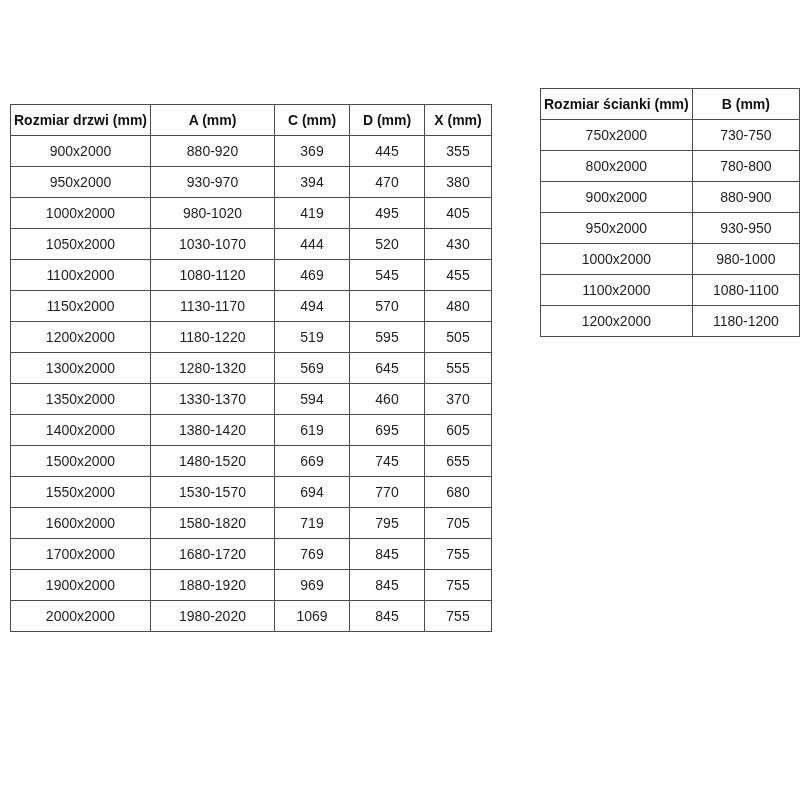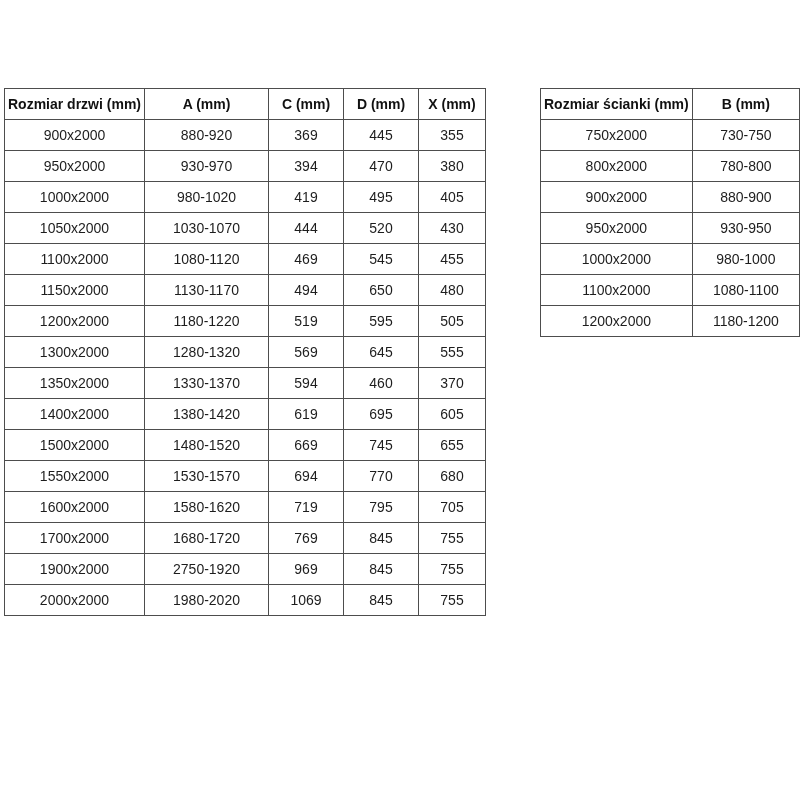--- a/index.html
+++ b/index.html
@@ -8,21 +8,21 @@
     background: #ffffff;
   }
   body {
     width: 800px;
     height: 800px;
     position: relative;
     font-family: "Liberation Sans", sans-serif;
     color: #1d1d1d;
   }
   .tbl-wrap { position: absolute; top: 88px; }
-  .tbl-wrap.left  { left: 4px; }
+  .tbl-wrap.left  { left: 10px; margin-top: 16px; }
   .tbl-wrap.right { left: 540px; }
 
   table {
     border-collapse: collapse;
     table-layout: fixed;
     background: #ffffff;
   }
   th, td {
     border: 1px solid #4d4d4d;
     text-align: center;
@@ -101,21 +101,21 @@
           <td>1100x2000</td>
           <td>1080-1120</td>
           <td>469</td>
           <td>545</td>
           <td>455</td>
         </tr>
         <tr>
           <td>1150x2000</td>
           <td>1130-1170</td>
           <td>494</td>
-          <td>650</td>
+          <td>570</td>
           <td>480</td>
         </tr>
         <tr>
           <td>1200x2000</td>
           <td>1180-1220</td>
           <td>519</td>
           <td>595</td>
           <td>505</td>
         </tr>
         <tr>
@@ -148,35 +148,35 @@
         </tr>
         <tr>
           <td>1550x2000</td>
           <td>1530-1570</td>
           <td>694</td>
           <td>770</td>
           <td>680</td>
         </tr>
         <tr>
           <td>1600x2000</td>
-          <td>1580-1620</td>
+          <td>1580-1820</td>
           <td>719</td>
           <td>795</td>
           <td>705</td>
         </tr>
         <tr>
           <td>1700x2000</td>
           <td>1680-1720</td>
           <td>769</td>
           <td>845</td>
           <td>755</td>
         </tr>
         <tr>
           <td>1900x2000</td>
-          <td>2750-1920</td>
+          <td>1880-1920</td>
           <td>969</td>
           <td>845</td>
           <td>755</td>
         </tr>
         <tr>
           <td>2000x2000</td>
           <td>1980-2020</td>
           <td>1069</td>
           <td>845</td>
           <td>755</td>

